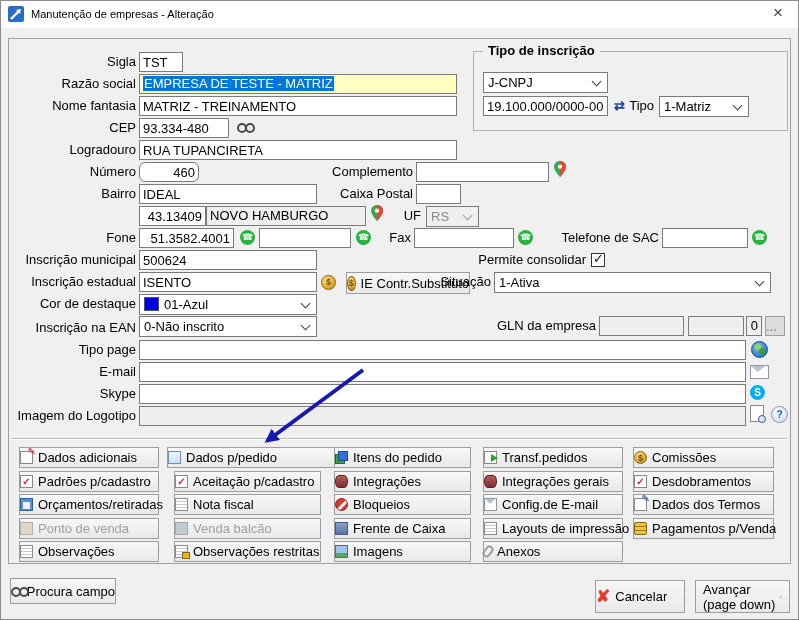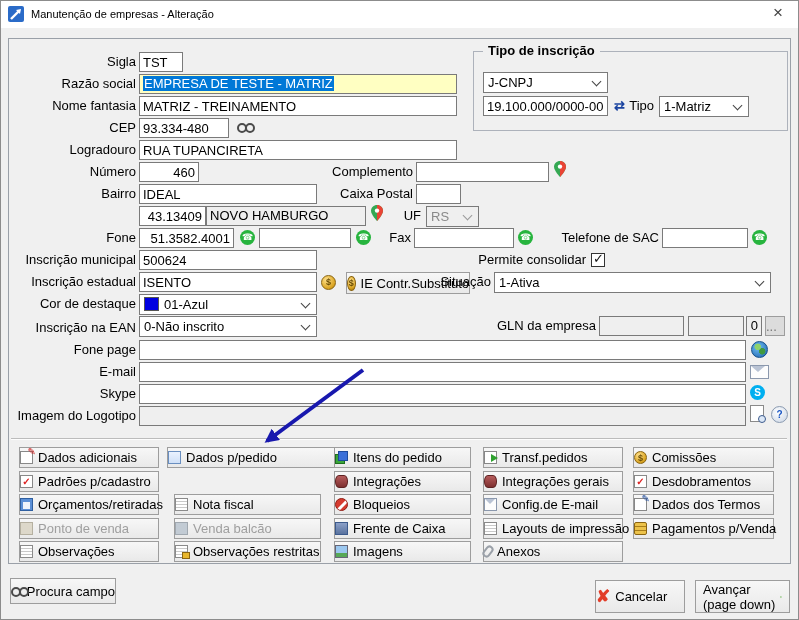--- a/index.html
+++ b/index.html
@@ -134,33 +134,33 @@
   <div class="lab" style="left:0;top:57px;width:127px">Nome fantasia</div>
   <div class="lab" style="left:0;top:79px;width:127px">CEP</div>
   <div class="lab" style="left:0;top:101px;width:127px">Logradouro</div>
   <div class="lab" style="left:0;top:123px;width:127px">Número</div>
   <div class="lab" style="left:0;top:145px;width:127px">Bairro</div>
   <div class="lab" style="left:0;top:189px;width:127px">Fone</div>
   <div class="lab" style="left:0;top:211px;width:127px">Inscrição municipal</div>
   <div class="lab" style="left:0;top:233px;width:127px">Inscrição estadual</div>
   <div class="lab" style="left:0;top:255px;width:127px">Cor de destaque</div>
   <div class="lab" style="left:0;top:279px;width:127px">Inscrição na EAN</div>
-  <div class="lab" style="left:0;top:301px;width:127px">Fone page</div>
+  <div class="lab" style="left:0;top:301px;width:127px">Tipo page</div>
   <div class="lab" style="left:0;top:323px;width:127px">E-mail</div>
   <div class="lab" style="left:0;top:345px;width:127px">Skype</div>
   <div class="lab" style="left:0;top:367px;width:127px">Imagem do Logotipo</div>
 
   <input class="fld" style="left: 130px; top: 13px; width: 44px;" value="TST">
   <div class="fld yellow" style="left:130px;top:35px;width:318px"><span class="sel">EMPRESA DE TESTE - MATRIZ</span></div>
   <input class="fld" style="left: 130px; top: 57px; width: 318px;" value="MATRIZ - TREINAMENTO">
   <input class="fld" style="left: 130px; top: 79px; width: 90px;" value="93.334-480">
   <span class="mini binoc" style="left:228px;top:83px"></span>
   <input class="fld" style="left: 130px; top: 101px; width: 318px;" value="RUA TUPANCIRETA">
 
-  <input class="fld ra" style="left: 130px; top: 123px; width: 60px;" value="460">
+  <input class="fld ra" style="left: 130px; top: 123px; width: 60px; border-radius: 6px;" value="460">
   <div class="lab" style="left:294px;top:123px;width:110px">Complemento</div>
   <input class="fld" style="left: 407px; top: 123px; width: 133px;" value="">
   <svg class="mini pin" style="left:545px;top:122px" viewBox="0 0 12 16">
     <path d="M6 0 C2.7 0 0 2.6 0 5.8 C0 10 6 16 6 16 C6 16 12 10 12 5.8 C12 2.6 9.3 0 6 0 Z" fill="#34a853"></path>
     <path d="M6 0 C9.3 0 12 2.6 12 5.8 C12 10 6 16 6 16 L6 0 Z" fill="#ea4335"></path>
     <circle cx="6" cy="5.6" r="2.2" fill="#fff"></circle>
   </svg>
 
   <input class="fld" style="left: 130px; top: 145px; width: 178px;" value="IDEAL">
   <div class="lab" style="left:294px;top:145px;width:110px">Caixa Postal</div>
@@ -248,20 +248,24 @@
     </div>
   <div class="gbtn" style="left:624px;top:408px;width:141px">
       <span class="gi gi-moneybag"></span>
       <span>Comissões</span>
     </div>
 
   <div class="gbtn" style="left:10px;top:432px;width:140px">
       <span class="gi gi-checklist"></span>
       <span>Padrões p/cadastro</span>
     </div>
+  <div class="gbtn" style="left:165px;top:432px;width:147px">
+      <span class="gi gi-checklist"></span>
+      <span>Aceitação p/cadastro</span>
+    </div>
   <div class="gbtn" style="left:325px;top:432px;width:137px">
       <span class="gi gi-db"></span>
       <span>Integrações</span>
     </div>
   <div class="gbtn" style="left:474px;top:432px;width:140px">
       <span class="gi gi-db"></span>
       <span>Integrações gerais</span>
     </div>
   <div class="gbtn" style="left:624px;top:432px;width:141px">
       <span class="gi gi-checklist"></span>

